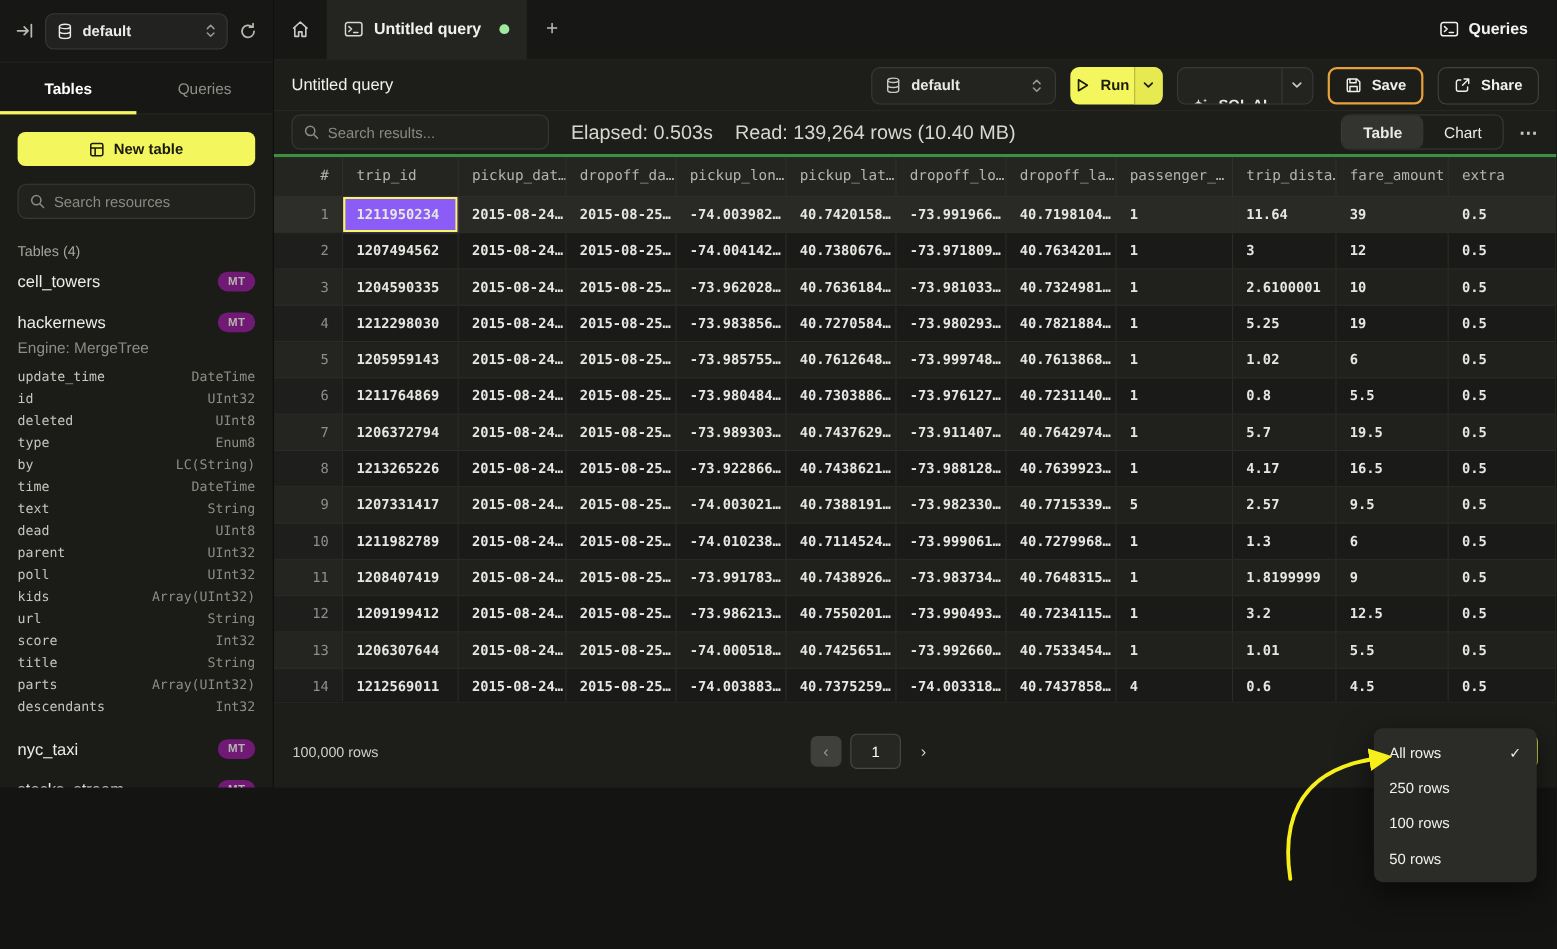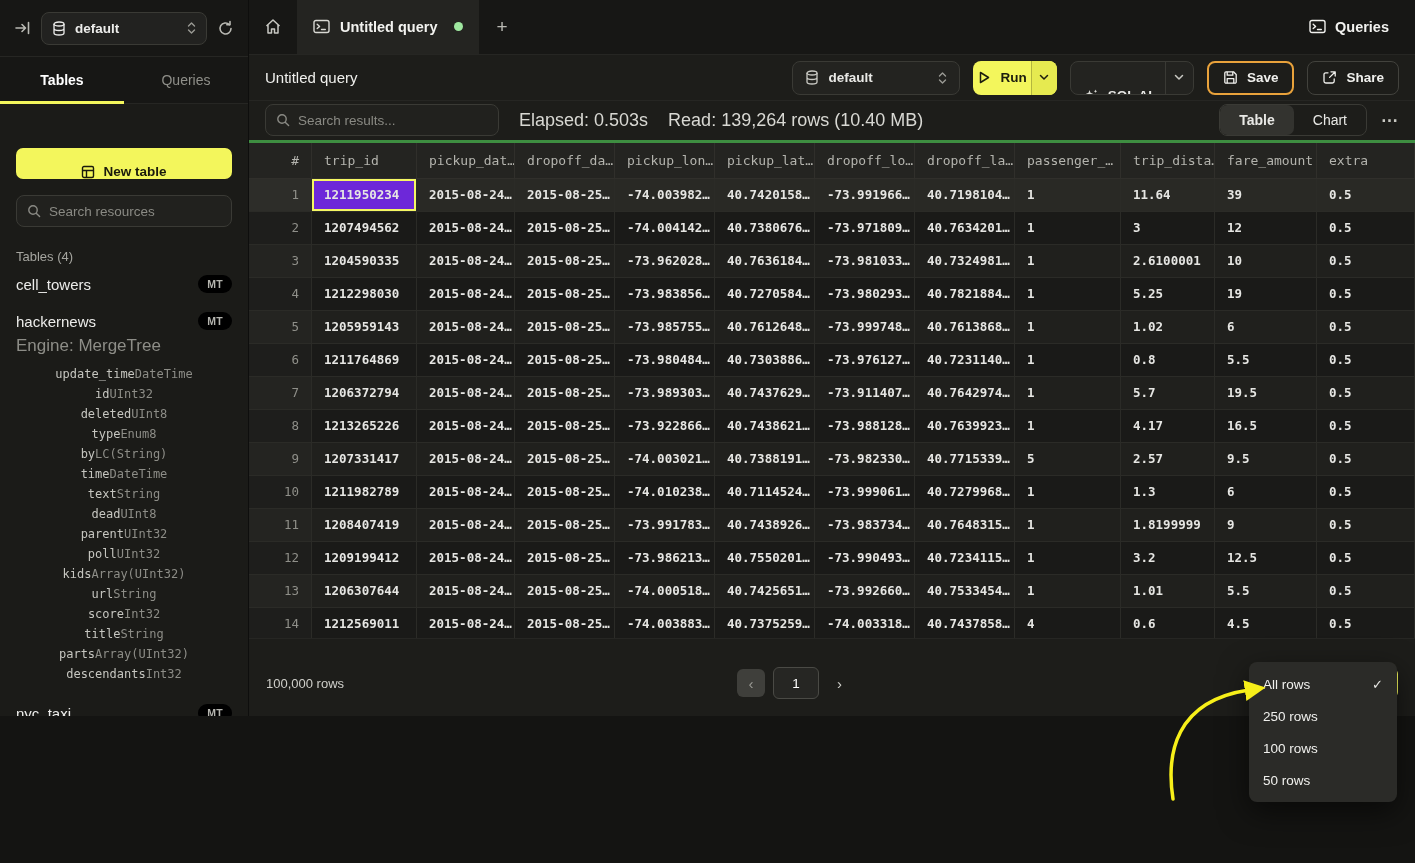--- a/index.html
+++ b/index.html
@@ -19,35 +19,35 @@
     font-size:13.5px; font-weight:600; color:#ececea; }
   .db-select .grow { flex:1; }
   .sb-tabs { height:47px; display:flex; background:#171715; border-bottom:1px solid #262623; }
   .sb-tab { flex:1; display:flex; align-items:center; justify-content:center;
     font-size:14px; color:#8f8f89; position:relative; cursor:pointer; }
   .sb-tab.active { color:#ffffff; font-weight:700; }
   .sb-tab.active::after { content:""; position:absolute; left:0; right:0; bottom:-1px;
     height:3px; background:#f3f65c; }
   .sb-content { flex:1; padding:16px; overflow:hidden; }
   .new-table-btn { width:100%; height:31px; background:#f3f65c; border:none; border-radius:7px;
-    display:flex; align-items:flex-end; justify-content:center; gap:8px; color:#1a1a0c;
-    font-size:13.5px; font-weight:600; cursor:pointer; font-family:inherit;margin-top:28px; }
+    display:flex; align-items:center; justify-content:center; gap:8px; color:#1a1a0c;
+    font-size:13.5px; font-weight:600; cursor:pointer; font-family:inherit; }
   .sb-search { margin-top:16px; height:32px; border:1px solid #3a3a35; border-radius:8px;
     background:#21211e; display:flex; align-items:center; gap:8px; padding:0 10px; color:#8a8a84; }
   .sb-search input, .rt-search input { background:transparent; border:none; outline:none;
     color:#e9e9e6; font-size:13.5px; width:100%; font-family:inherit; }
   .sb-search input::placeholder, .rt-search input::placeholder { color:#8a8a84; }
   .sb-section { margin-top:22px; font-size:13px; color:#a5a59f; }
   .sb-table-row { display:flex; align-items:center; justify-content:space-between;
     padding:8px 0; margin-top:3px; font-size:15px; color:#ececea; cursor:pointer; }
-  .mt-pill { background:#000000; color:#b5b5af; font-size:10.5px; font-weight:700;
+  .mt-pill { background:#701a75; color:#b5b5af; font-size:10.5px; font-weight:700;
     padding:3px 9px; border-radius:10px; letter-spacing:.3px; }
-  .sb-engine { font-size:17px; color:#8d8d87; margin:-2px 0 8px; }
+  .sb-engine { font-size:14px; color:#8d8d87; margin:-2px 0 8px; }
   .sb-fields { margin-bottom:12px; }
-  .field-row { display:flex; justify-content:center; line-height:20px;
+  .field-row { display:flex; justify-content:space-between; line-height:20px;
     font-family:"DejaVu Sans Mono", monospace; font-size:12px; }
   .field-name { color:#c6c6c0; }
   .field-type { color:#8d8d87; }
 
   
   #main { flex:1; position:relative; display:flex; flex-direction:column; background:#1d1d1a; }
   .tab-bar { height:57px; background:#171715; display:flex; align-items:stretch;
     border-bottom:1px solid #262623; }
   .home-btn { width:48px; display:flex; align-items:center; justify-content:center; color:#c9c9c3; cursor:pointer; }
   .query-tab { width:182px; background:#242421; display:flex; align-items:center; gap:10px;
@@ -110,21 +110,21 @@
     border-bottom:1px solid #302f2b; white-space:nowrap; overflow:hidden; cursor:pointer; }
   .th.c-idx { justify-content:flex-end; }
   .tr { height:33px; font-size:12.5px; font-weight:700; color:#e6e6e3; cursor:pointer; }
   .tr:nth-child(odd) { background:#20201d; }
   .tr:nth-child(even) { background:#1a1a18; }
   .tr.selected { background:#292925; }
   .td { display:flex; align-items:center; padding:0 12px; border-right:1px solid #2b2b27;
     border-bottom:1px solid #2b2b27; white-space:nowrap; overflow:hidden; }
   .td.idx { justify-content:flex-end; color:#8f8f89; font-weight:400;
     background:rgba(255,255,255,0.018); }
-  .td.sel { box-shadow:inset 0 0 0 2px #f5f763; background:#6d28d9; }
+  .td.sel { box-shadow:inset 0 0 0 2px #f5f763; background:#8b5cf6; }
 
   .footer { height:81px; border-top:1px solid #262623; background:#1d1d1a; position:relative;
     display:flex; align-items:center; padding:12px 17px 0 17px; }
   .total { font-size:13px; color:#cfcfca; }
   .pagination { position:absolute; left:488px; top:50%; transform:translateY(calc(-50% + 6px));
     display:flex; align-items:center; gap:8px; }
   .pg-prev { width:28px; height:28px; border-radius:6px; background:#3f3f3b; color:#9a9a94;
     display:flex; align-items:center; justify-content:center; font-size:15px; cursor:default; }
   .pg-page { min-width:46px; height:32px; background:#262623; border:1px solid #4a4a45;
     border-radius:6px; display:flex; align-items:center; justify-content:center;

